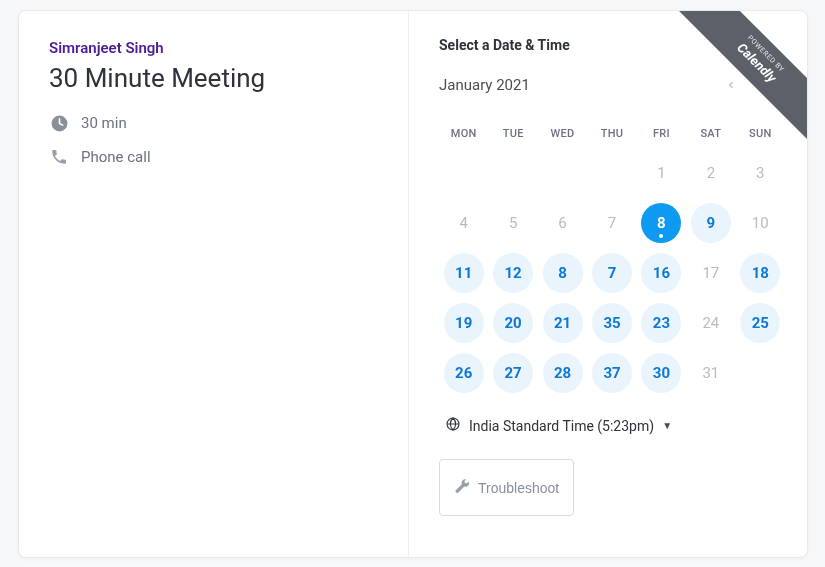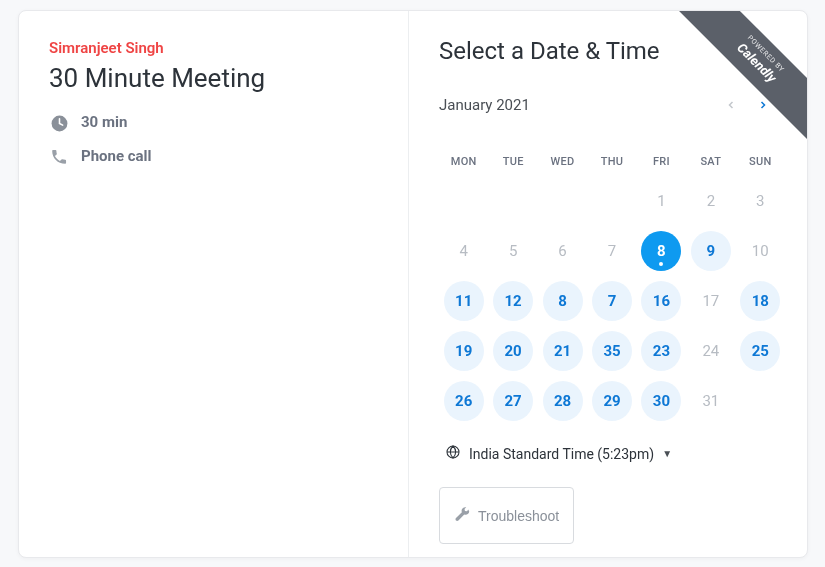--- a/index.html
+++ b/index.html
@@ -24,60 +24,61 @@
     display: flex;
     overflow: hidden;
   }
   .left {
     width: 400px;
     border-right: 1px solid #eceef0;
     padding: 28px 30px;
   }
   .host {
     font-size: 15px;
-    color: #ef4444;
+    color: #4c1d95;
     font-weight: 600;
     margin-bottom: 6px;
   }
   .title {
     font-size: 26px;
     font-weight: 400;
     color: #2d333a;
     margin-bottom: 20px;
   }
   .detail-row {
     display: flex;
+    align-items: center;
     gap: 12px;
     margin-bottom: 14px;
     color: #6b7280;
     font-size: 15px;
-    font-weight: 700;
+    font-weight: 400;
   }
   .detail-row .ic {
     width: 20px;
     height: 20px;
     display: flex;
     align-items: center;
     justify-content: center;
   }
   .right {
     flex: 1;
     padding: 26px 22px 18px 30px;
     position: relative;
   }
   .select-title {
-    font-size: 24px;
-    font-weight: 400;
+    font-size: 14px;
+    font-weight: 700;
     color: #2d333a;
-    margin-bottom: 24px;
+    margin-bottom: 16px;
   }
   .month-row {
     display: flex;
     align-items: center;
-    margin-bottom: 34px;
+    margin-bottom: 26px;
     padding-right: 6px;
   }
   .month-label {
     font-size: 15px;
     color: #4a4f55;
     flex: 1;
   }
   .nav-btn {
     width: 32px;
     height: 32px;
@@ -333,21 +334,21 @@
           <div class="day avail">
             <div class="day-btn">26</div>
           </div>
           <div class="day avail">
             <div class="day-btn">27</div>
           </div>
           <div class="day avail">
             <div class="day-btn">28</div>
           </div>
           <div class="day avail">
-            <div class="day-btn">29</div>
+            <div class="day-btn">37</div>
           </div>
           <div class="day avail">
             <div class="day-btn">30</div>
           </div>
           <div class="day unavail">
             <span>31</span>
           </div>
         </div>
     </div>
 

